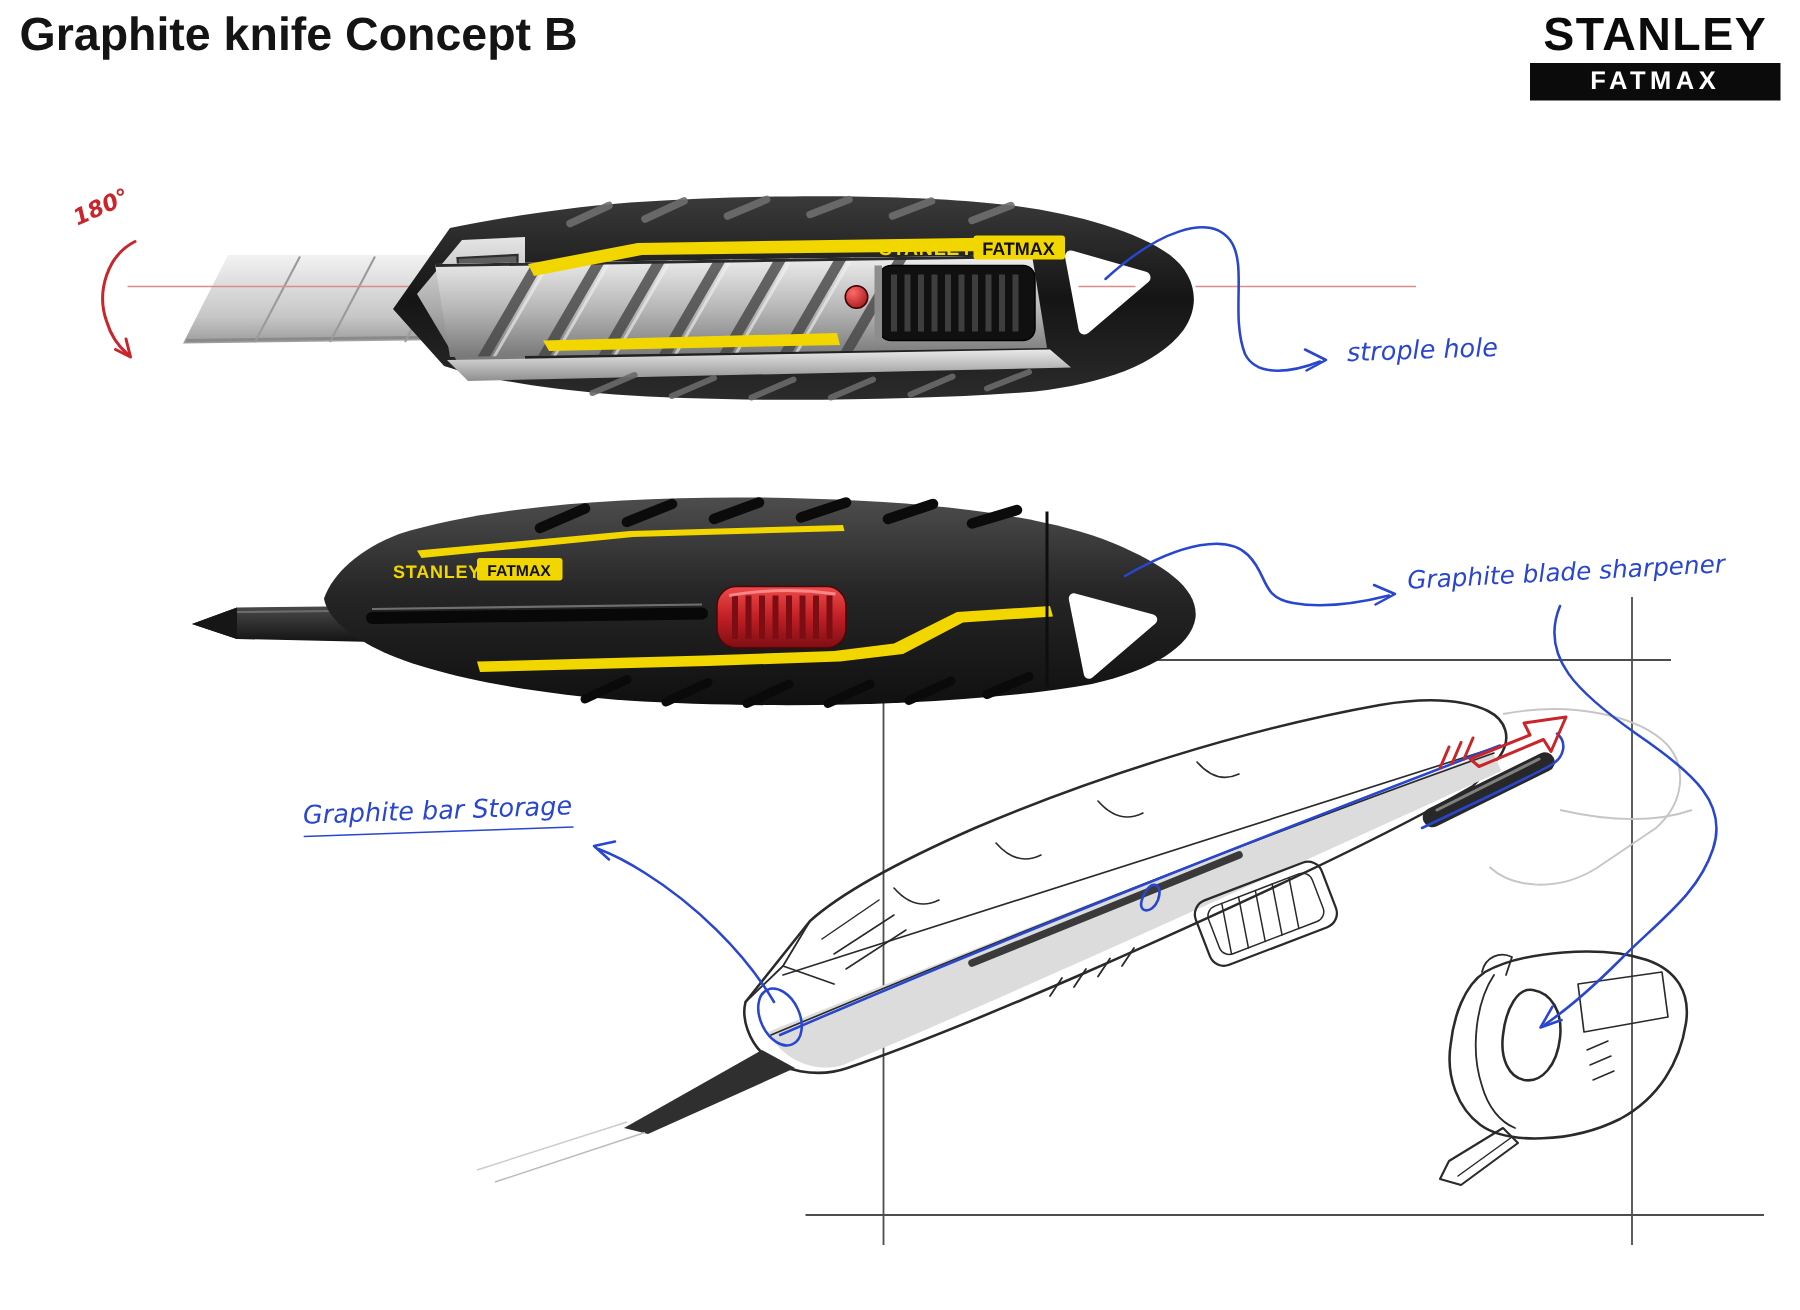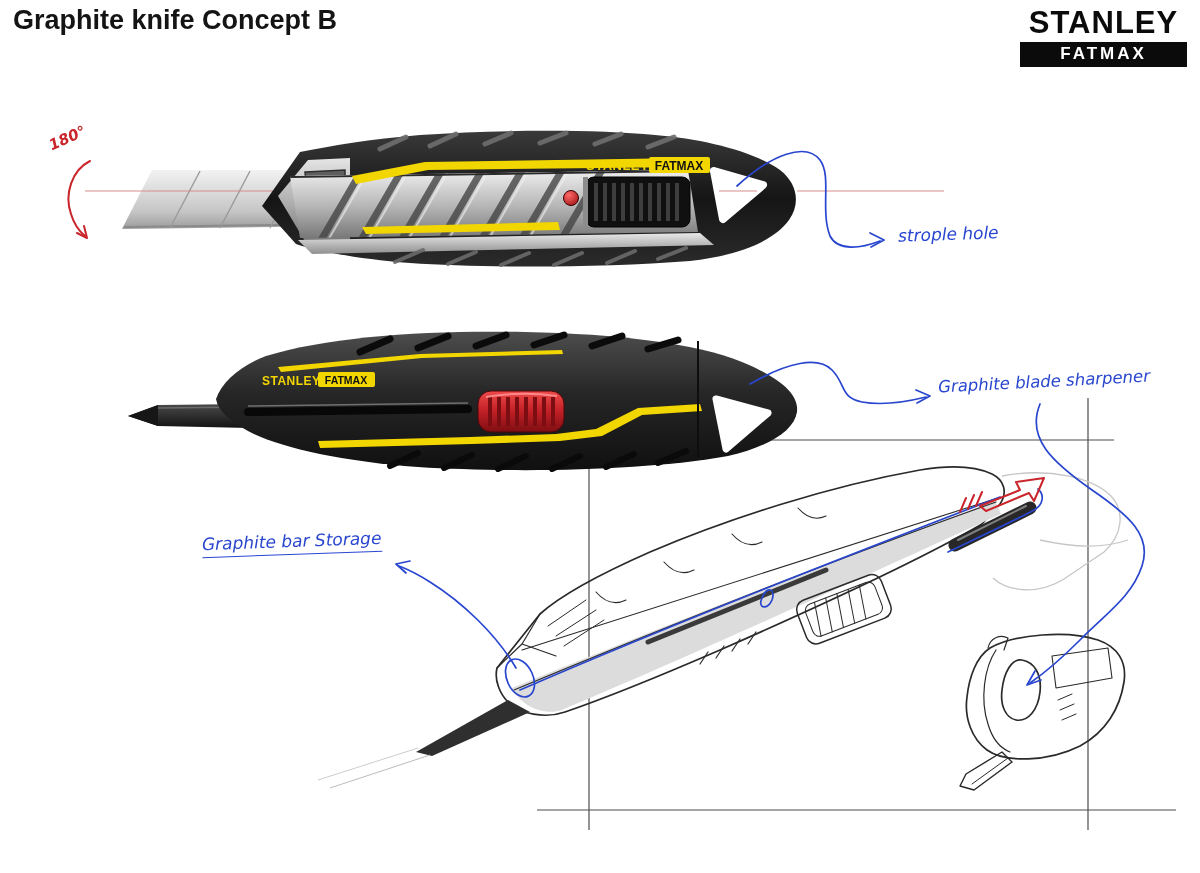--- a/index.html
+++ b/index.html
@@ -1,19 +1,19 @@
 <!DOCTYPE html>
 <html style="--ink-blue: #2946cf; --ink-red: #c9252b; --accent-yellow: #f2d600; --slider-red: #c4252c; --centerline-red: #d98c8c; --frame-line: #4d4d4d; --sketch-line: #2a2a2a; --ghost-gray: #c6c6c6; --body-dark: #1d1d1d;"><head>
 <meta charset="utf-8">
 <style>
   html,body{margin:0;padding:0;background:#fff;}
   .canvas{position:relative;width:1200px;height:873px;background:#fff;overflow:hidden;
           font-family:"Liberation Sans",sans-serif;}
   .artwork{position:absolute;left:0;top:0;}
-  .title{position:absolute;left:13px;top:5px;font-size:27px;font-weight:bold;color:#141414;}
+  .title{position:absolute;left:13px;top:5px;font-size:31px;font-weight:bold;color:#141414;}
   .logo{position:absolute;left:1020px;top:7px;width:167px;text-align:center;}
   .logo-stanley{font-size:31px;font-weight:bold;letter-spacing:1px;color:#0b0b0b;line-height:1.05;}
   .logo-fatmax{margin-top:2px;background:#0b0b0b;color:#ffffff;font-size:17px;font-weight:bold;
                letter-spacing:3px;padding:2px 0 3px 0;}
   .hand{position:absolute;font-family:"DejaVu Sans",sans-serif;font-style:italic;
         color:var(--ink-blue);white-space:nowrap;}
   .hand-storage{left:202px;top:531px;font-size:17px;transform:rotate(-2deg);
         border-bottom:1.6px solid var(--ink-blue);padding-bottom:3px;}
   .hand-strop{left:898px;top:224px;font-size:17px;transform:rotate(-2deg);}
   .hand-sharp{left:938px;top:372px;font-size:16.5px;transform:rotate(-3deg);}

